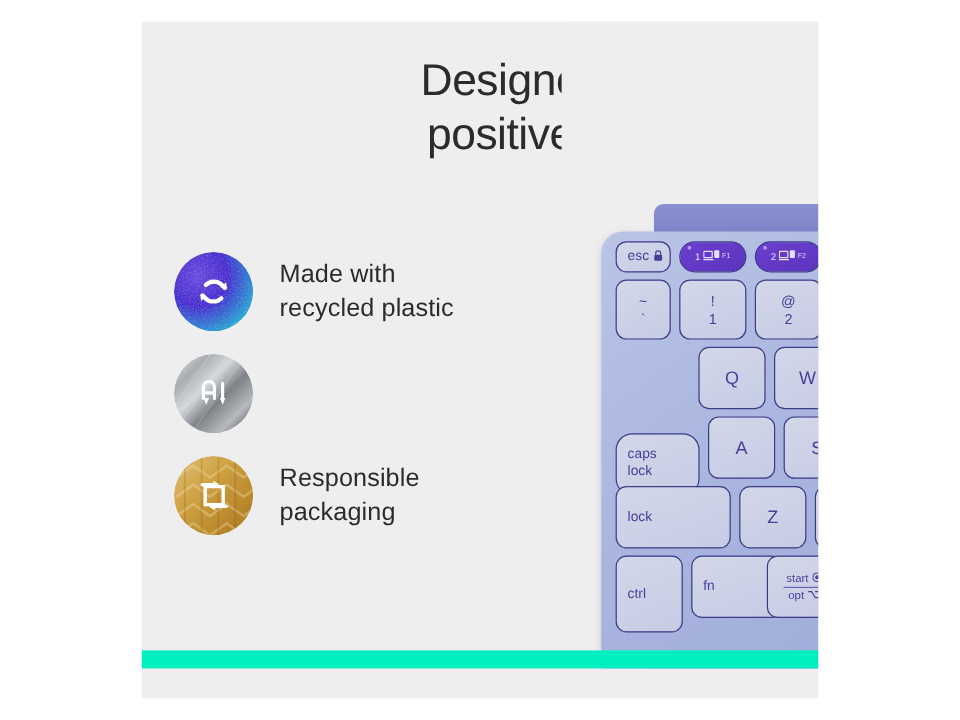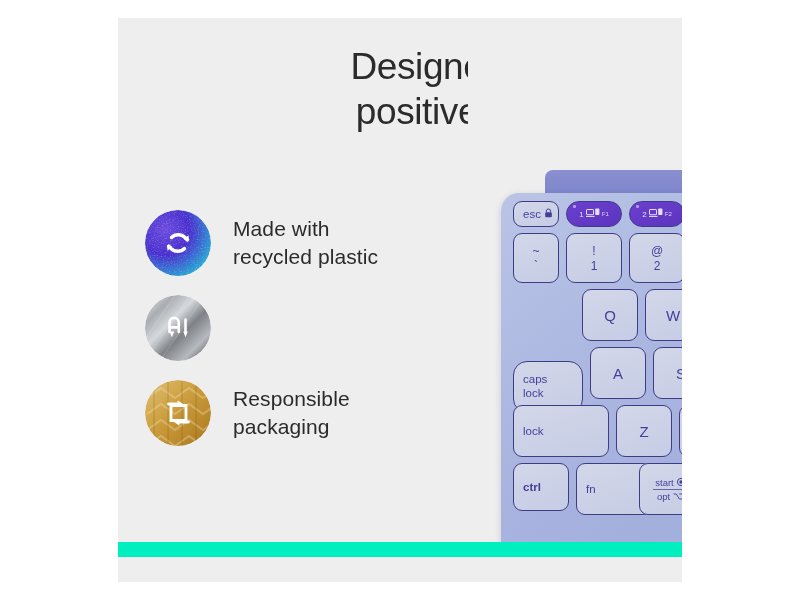--- a/index.html
+++ b/index.html
@@ -382,21 +382,21 @@
           <div class="key wordleft" style="left:12px;top:212px;width:96px;height:52px;">
             <span>lock</span>
           </div>
           <div class="key letter" style="left:115px;top:212px;width:56px;height:52px;">
             <span>Z</span>
           </div>
           <div class="key letter" style="left:178px;top:212px;width:56px;height:52px;">
             
           </div>
 
-          <div class="key wordleft" style="left:12px;top:270px;width:56px;height:48px;font-weight:bold;">
+          <div class="key wordleft" style="left:12px;top:270px;width:56px;height:64px;">
             <span>ctrl</span>
           </div>
           <div class="key wordleft" style="left:75px;top:270px;width:76px;height:52px;">
             <span>fn</span>
           </div>
           <div class="key splitkey" style="left:138px;top:270px;width:62px;height:52px;">
             <span class="split-top">
               <span>start</span>
               <span>
                 <svg width="8" height="8" viewBox="0 0 8 8">

